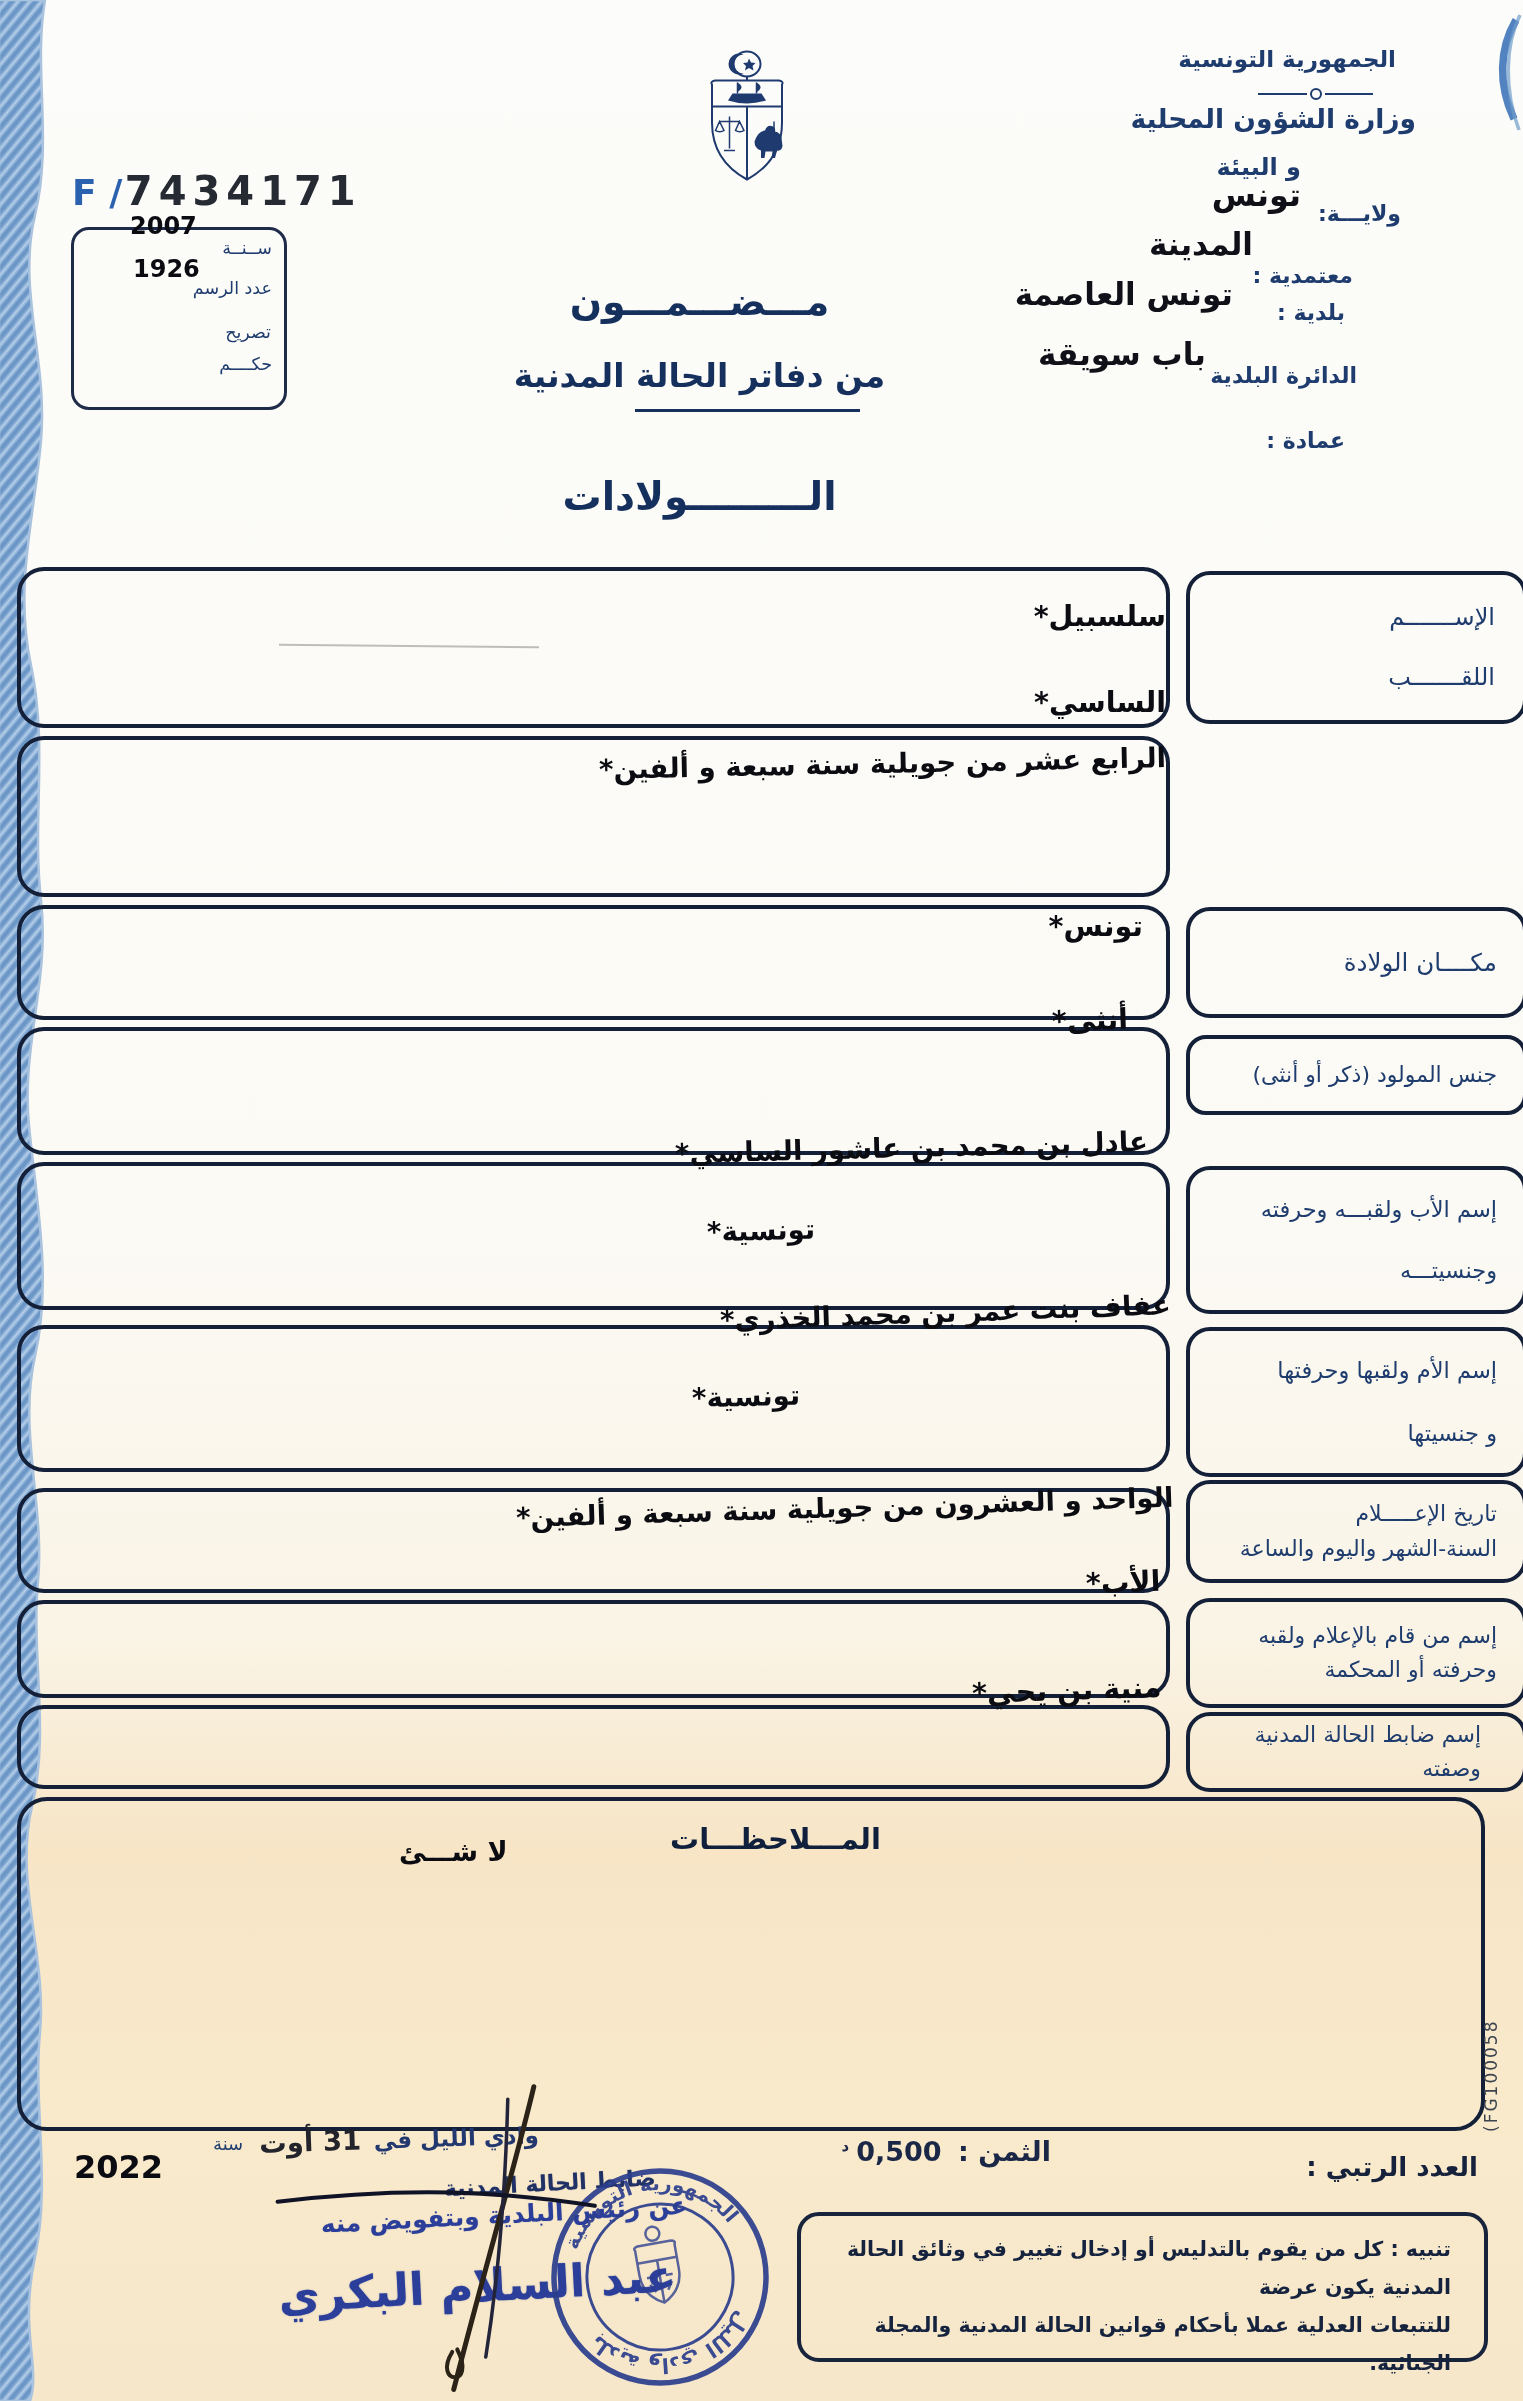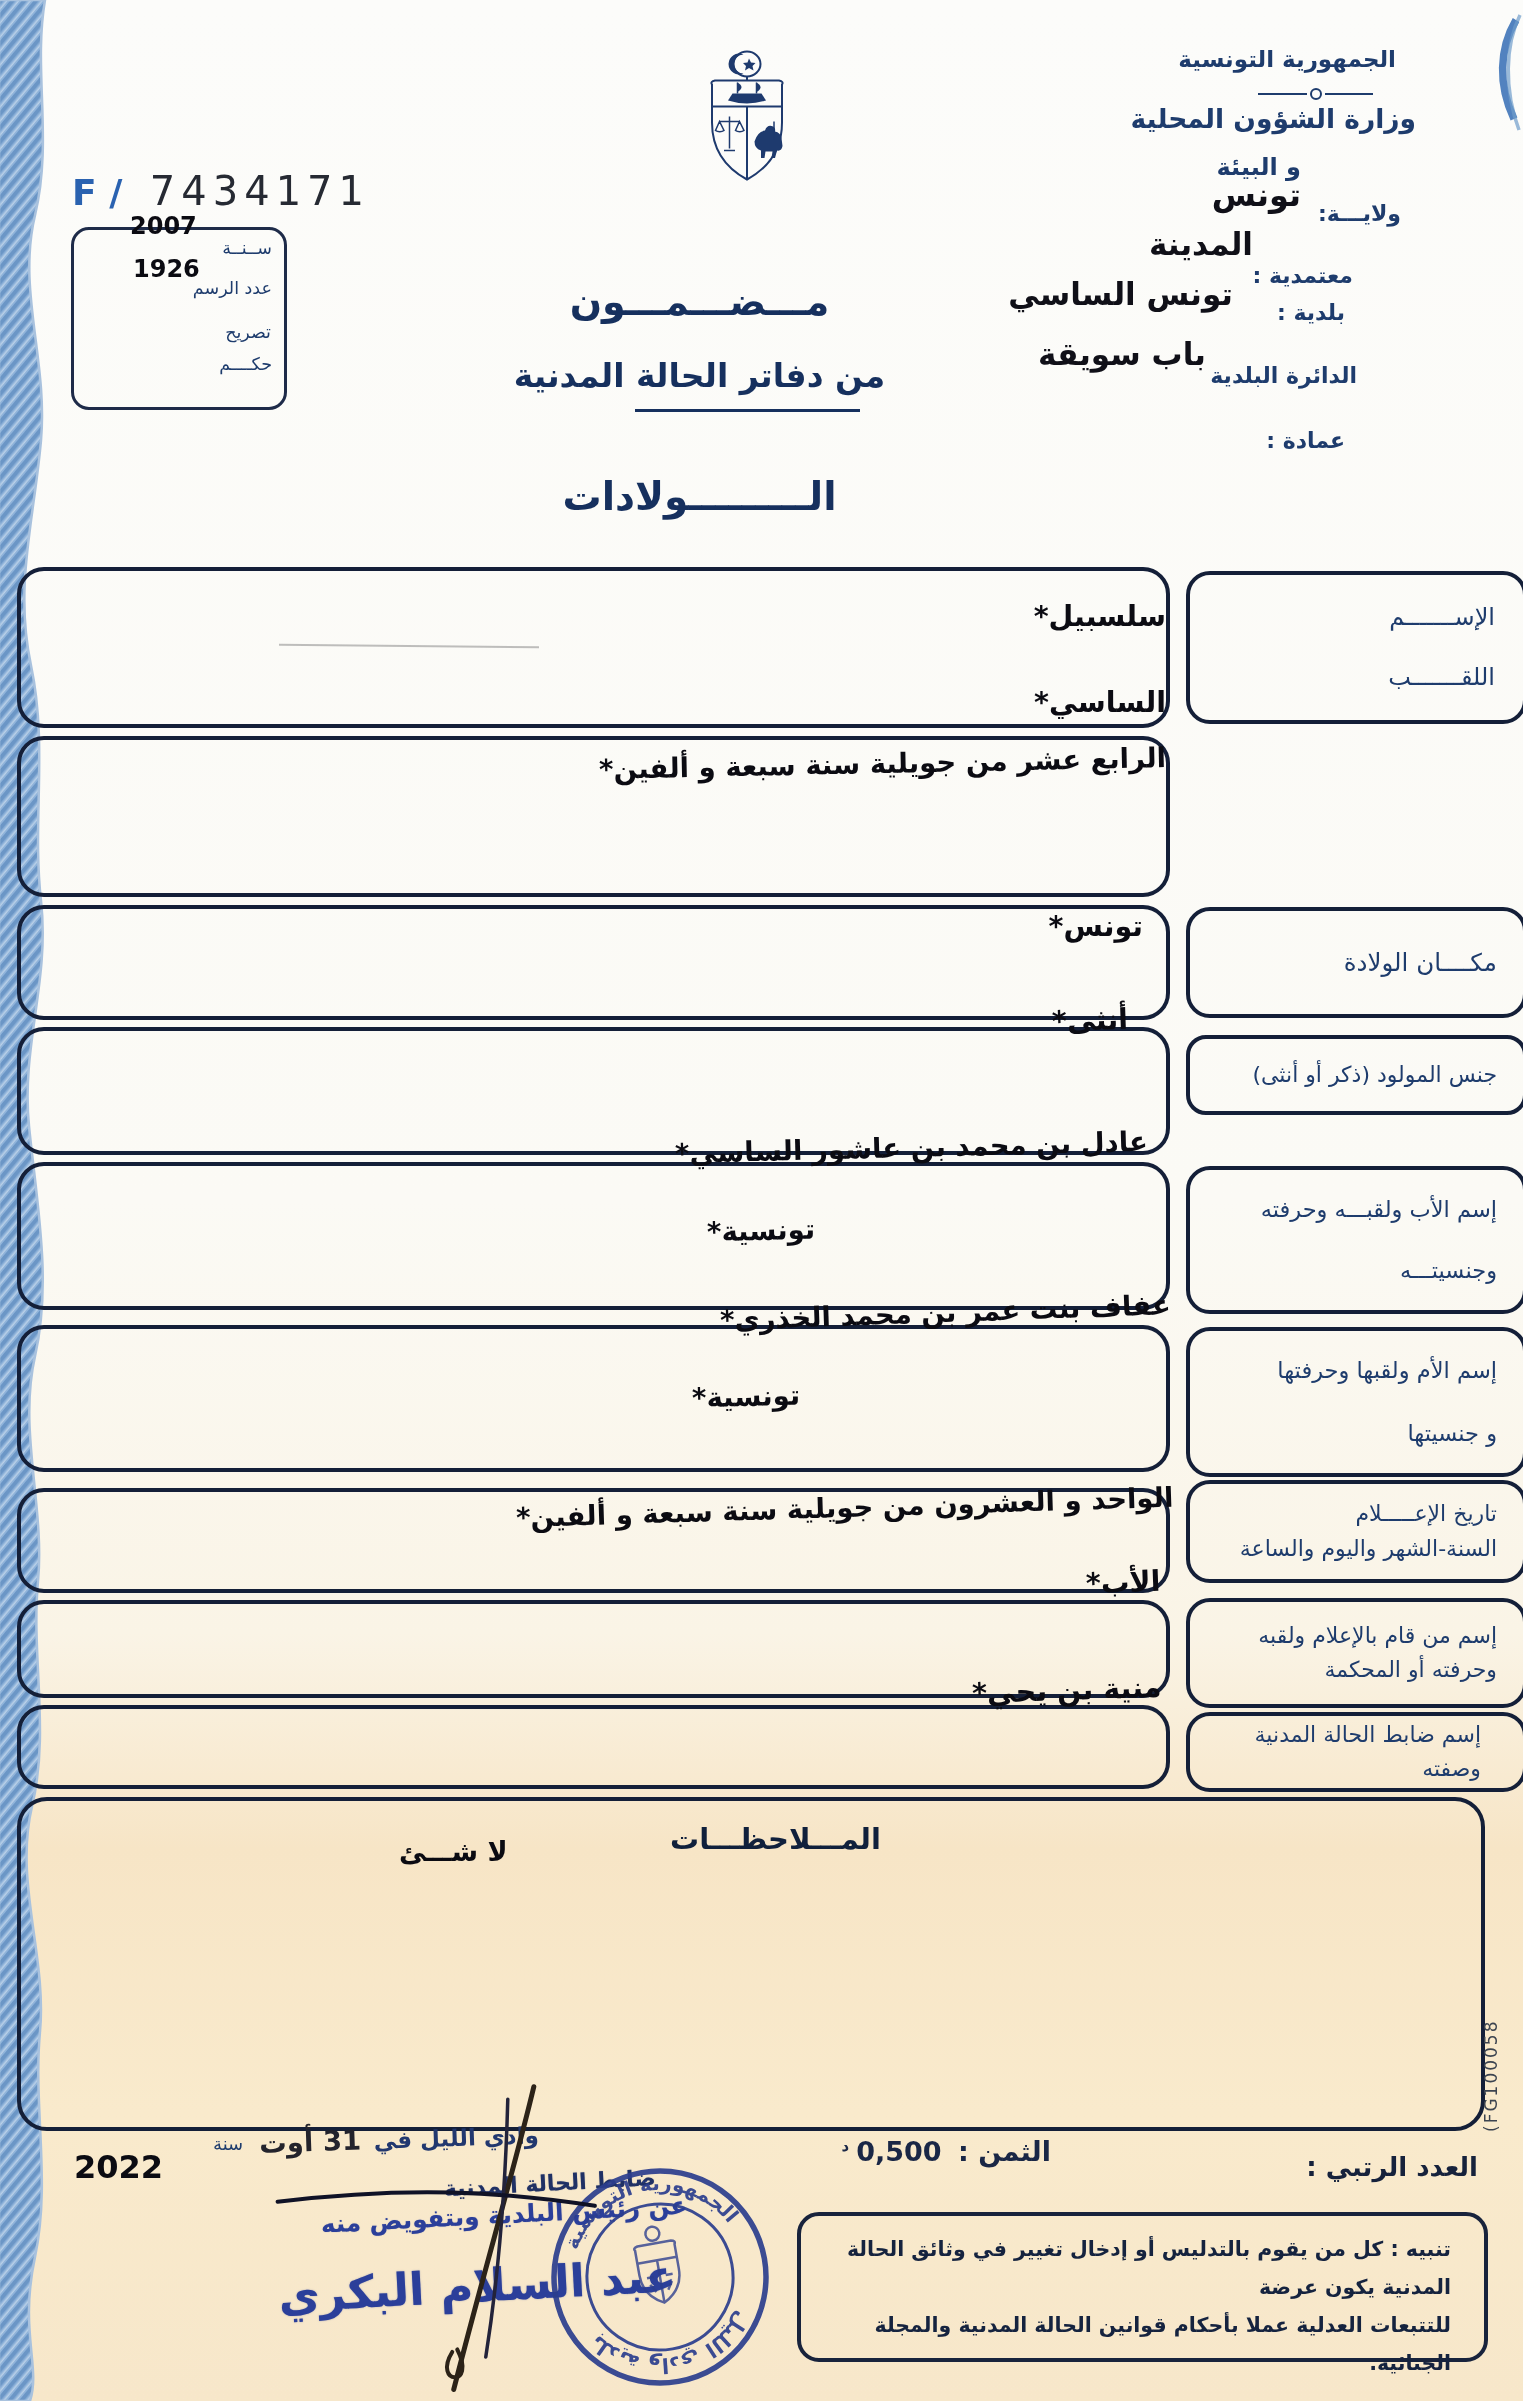--- a/index.html
+++ b/index.html
@@ -59,29 +59,29 @@
     <span style="flex:1;height:2.5px;background:#1e3c6d;"></span>
   </div>
 
   <div class="hdr-label" style="right:107px;top:103px;font-size:26.5px;">وزارة الشؤون المحلية</div>
   <div class="hdr-label" style="right:222px;top:153px;font-size:24px;">و البيئة</div>
 
   <div class="hdr-val" style="right:222px;top:176px;font-size:32px;">تونس</div>
   <div class="hdr-label" style="right:122px;top:201px;">ولايـــة:</div>
   <div class="hdr-val" style="right:270px;top:226px;font-size:31px;">المدينة</div>
   <div class="hdr-label" style="right:170px;top:263px;">معتمدية :</div>
-  <div class="hdr-val" style="right:290px;top:276px;font-size:31px;">تونس الساسي</div>
+  <div class="hdr-val" style="right:290px;top:276px;font-size:31px;">تونس العاصمة</div>
   <div class="hdr-label" style="right:178px;top:300px;">بلدية :</div>
   <div class="hdr-val" style="right:317px;top:336px;font-size:31px;">باب سويقة</div>
   <div class="hdr-label" style="right:166px;top:363px;">الدائرة البلدية</div>
   <div class="hdr-label" style="right:178px;top:428px;">عمادة :</div>
 
   <div class="abs" style="left:73px;top:168px;direction:ltr;white-space:nowrap;">
     <span style="color:#2a62b0;font-weight:bold;font-size:36px;">F /</span>
-    <span style="color:#262a33;font-size:40px;letter-spacing:6px;margin-left:25px;">7434171</span>
+    <span style="color:#262a33;font-size:40px;letter-spacing:6px;margin-left:0;font-weight:bold;">7434171</span>
   </div>
 
   <div class="abs" style="left:72px;top:227px;width:210px;height:177px;border:3px solid #1e2b49;border-radius:18px;"></div>
   <div class="stamp-val" style="left:131px;top:212px;font-size:24px;direction:ltr;">2007</div>
   <div class="hdr-label" style="right:1251px;top:238px;font-size:17.5px;font-weight:normal;">ســنــة</div>
   <div class="stamp-val" style="left:134px;top:255px;font-size:24px;direction:ltr;">1926</div>
   <div class="hdr-label" style="right:1251px;top:278px;font-size:17.5px;font-weight:normal;">عدد الرسم</div>
   <div class="hdr-label" style="right:1252px;top:322px;font-size:17.5px;font-weight:normal;">تصريح</div>
   <div class="hdr-label" style="right:1251px;top:354px;font-size:17.5px;font-weight:normal;">حكــــم</div>
 

